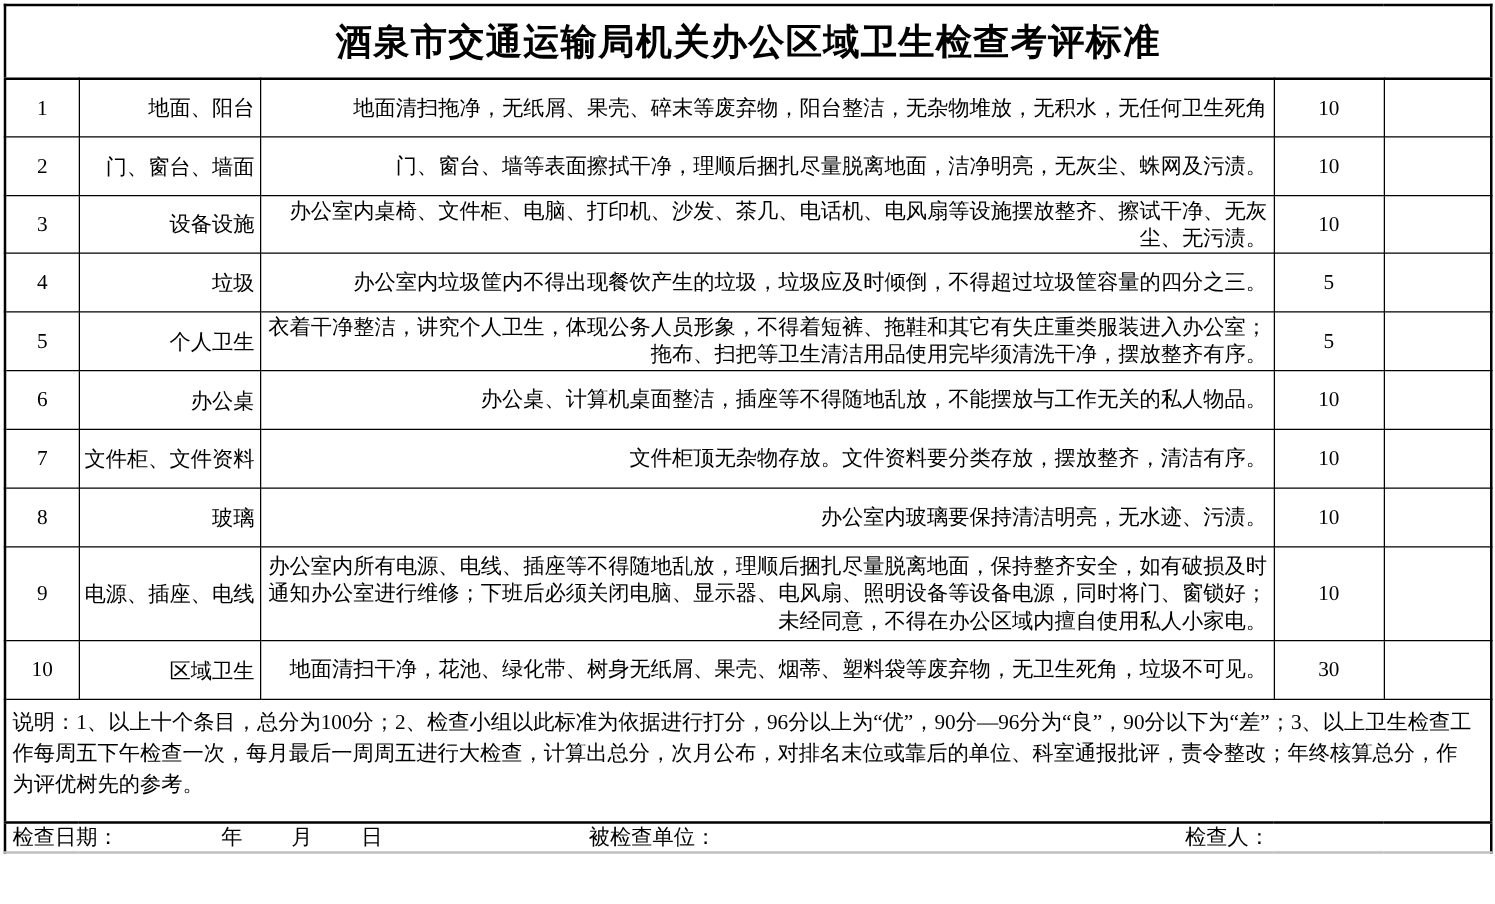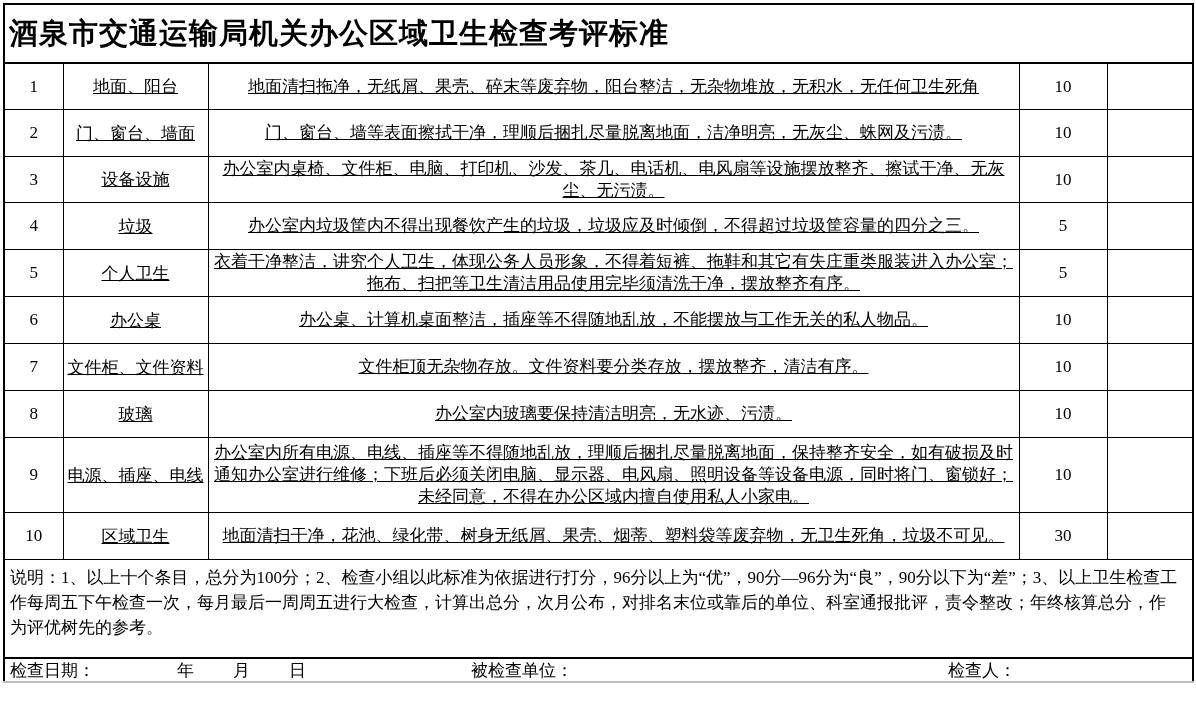--- a/index.html
+++ b/index.html
@@ -36,37 +36,37 @@
   }
   
   col.c-no     { width: 59px;  }
   col.c-item   { width: 145px; }
   col.c-std    { width: 811px; }
   col.c-score  { width: 88px;  }
   col.c-rating { width: 86px;  }
 
   tr.title-row td {
     height: 55px;
-    text-align: left;
+    text-align: center;
     font-size: 29px;
     font-weight: bold;
     letter-spacing: 1px;
     border-bottom: 2px solid #000000;
   }
   tr.header-row th {
     height: 46px;
     text-align: center;
     font-size: 18px;
     border-bottom: 2px solid #000000;
   }
   tr.data-row td.no-cell,
   tr.data-row td.score-cell,
   tr.data-row td.rating-cell { text-align: center; }
-  tr.data-row td.item-cell   { text-align: center; text-decoration: underline; }
-  tr.data-row td.std-cell    { text-align: center; line-height: 22px; padding: 0 5px; text-decoration: underline; }
+  tr.data-row td.item-cell   { text-align: right; }
+  tr.data-row td.std-cell    { text-align: right; line-height: 22px; padding: 0 5px; }
   tr.h45 td { height: 43px; }
   tr.h46 td { height: 44px; }
   tr.h74 td { height: 72px; margin-left: 12px; }
 
   tr.notes-row td {
     height: 90px;
     vertical-align: top;
     text-align: left;
     line-height: 25px;
     padding: 5px 13px 2px 5px;

